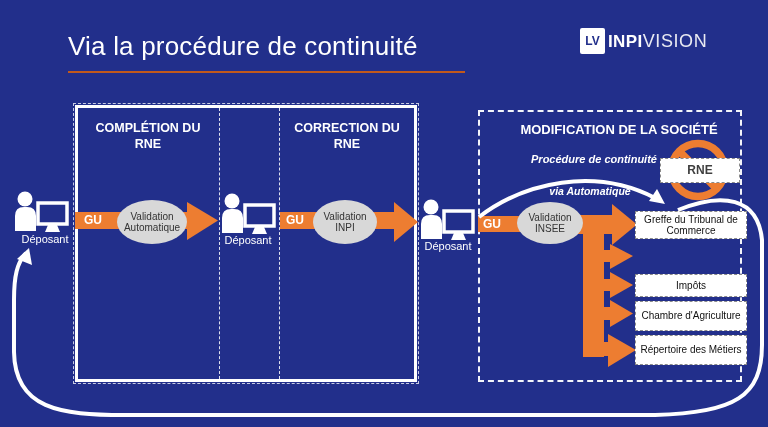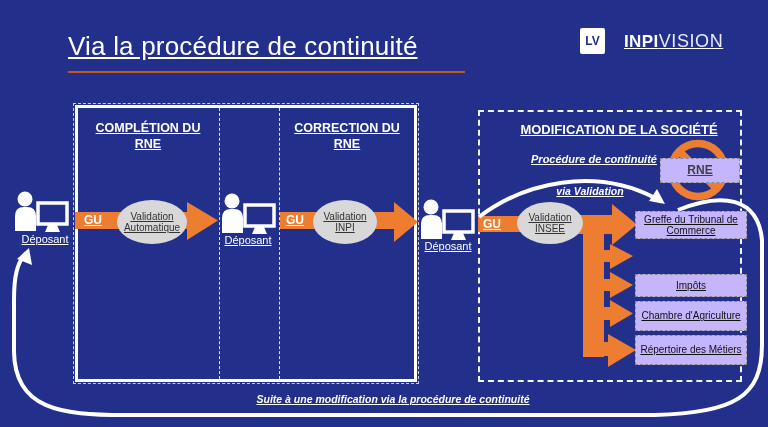--- a/index.html
+++ b/index.html
@@ -2,25 +2,25 @@
 <html><head>
 <meta charset="utf-8">
 <style>
   html,body{margin:0;padding:0;background:#101b4d;}
   #canvas{
     position:relative;width:768px;height:427px;overflow:hidden;
     background:#222F8B;
     font-family:"Liberation Sans", sans-serif;
     color:#fff;
   }
-  .abs{position:absolute;text-decoration:underline;}
+  .abs{position:absolute;}
   
   #page-title{left:68px;top:31px;font-size:26px;letter-spacing:.2px;}
   #title-underline{left:68px;top:71px;width:397px;height:2px;background:#C2591B;}
-  #logo{left:545px;top:28px;display:flex;align-items:center;gap:19px;padding-left:35px;}
+  #logo{left:545px;top:28px;display:flex;align-items:center;gap:3px;padding-left:35px;}
   #logo .mark{width:25px;height:26px;background:#fff;color:#222F8B;font-weight:bold;
     font-size:12px;display:flex;align-items:center;justify-content:center;border-radius:2px;}
   #logo .bold{font-weight:bold;font-size:17px;letter-spacing:.4px;}
   #logo .light{font-weight:normal;font-size:18px;letter-spacing:.6px;color:#e9eaf2;}
   
   .bigbox{left:75px;top:105px;width:336px;height:271px;border:3px solid #fff;
     outline:1px dashed rgba(255,255,255,.75);outline-offset:1px;z-index:1;}
   .divider{width:0;top:108px;height:271px;border-left:1px dashed rgba(255,255,255,.85);z-index:1;}
   #div1{left:219px;} #div2{left:279px;}
   .modbox{left:478px;top:110px;width:264px;height:272px;border:2px dashed rgba(255,255,255,.95);z-index:1;box-sizing:border-box;}
@@ -41,21 +41,21 @@
   .dep-label{font-size:11px;text-align:center;z-index:4;}
   #depi1{left:12px;top:191px;} #depl1{left:8px;top:233px;width:74px;}
   #depi2{left:219px;top:193px;} #depl2{left:216px;top:234px;width:64px;}
   #depi3{left:418px;top:199px;} #depl3{left:416px;top:240px;width:64px;}
   
   .note{font-style:italic;font-weight:bold;text-align:center;z-index:4;}
   #note-proc{left:524px;top:153px;width:140px;font-size:11px;text-align:center;}
   #note-via{left:540px;top:185px;width:100px;font-size:10.5px;}
   #footer-note{left:248px;top:393px;width:290px;font-size:10.5px;z-index:4;}
   
-  .graybox{background:#c4b5fd;color:#111;border:1px dashed #8a8a8a;box-sizing:border-box;
+  .graybox{background:#ffffff;color:#111;border:1px dashed #8a8a8a;box-sizing:border-box;
     display:flex;align-items:center;justify-content:center;text-align:center;
     font-size:10px;line-height:1.15;z-index:3;}
   #rnebox{left:660px;top:158px;width:80px;height:25px;font-weight:bold;font-size:12px;color:#3f3f3f;z-index:3;}
   .recipient{left:635px;width:112px;}
   #rec0{top:211px;height:28px;} #rec1{top:245px;height:23px;} #rec2{top:274px;height:23px;}
   #rec3{top:301px;height:30px;} #rec4{top:335px;height:30px;}
   
   #arrows{position:absolute;left:0;top:0;z-index:2;pointer-events:none;}
 </style>
 </head>
@@ -156,23 +156,22 @@
     <svg width="60" height="46" viewBox="0 0 60 46">
       <circle cx="13" cy="8" r="7.5" fill="#fff"></circle>
       <path d="M3 40 V25 Q3 16 12 16 h3 Q24 16 24 25 V40 Z" fill="#fff"></path>
       <rect x="26" y="12" width="29" height="21" fill="#222F8B" stroke="#fff" stroke-width="3.5"></rect>
       <path d="M36 34 h9 l3 7 h-15 Z" fill="#fff"></path>
     </svg>
   </span>
   <div class="abs dep-label" id="depl3">Déposant</div>
 
   <div class="abs note" id="note-proc">Procédure de continuité</div>
-  <div class="abs note" id="note-via">via Validation</div>
+  <div class="abs note" id="note-via">via Automatique</div>
   <div class="abs graybox" id="rnebox">RNE</div>
 
   <div class="abs graybox recipient" id="rec0">Greffe du Tribunal de Commerce</div>
   <div class="abs graybox recipient" id="rec2">Impôts</div>
   <div class="abs graybox recipient" id="rec3">Chambre d'Agriculture</div>
   <div class="abs graybox recipient" id="rec4">Répertoire des Métiers</div>
 
-  <div class="abs note" id="footer-note">Suite à une modification via la procédure de continuité</div>
 
 </div>
 
 </body></html>

